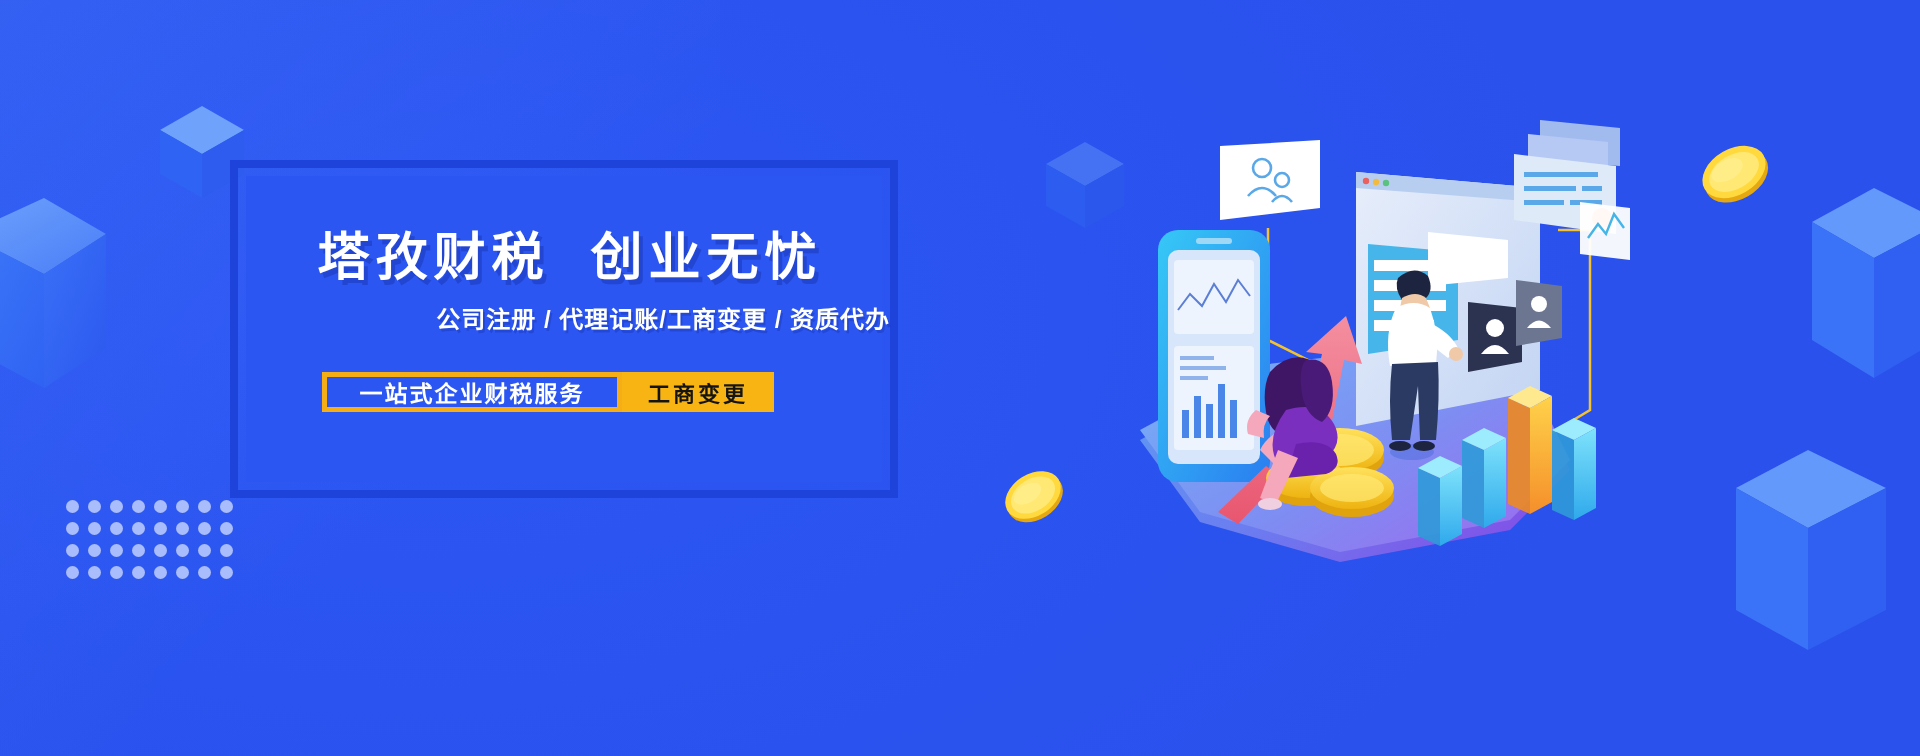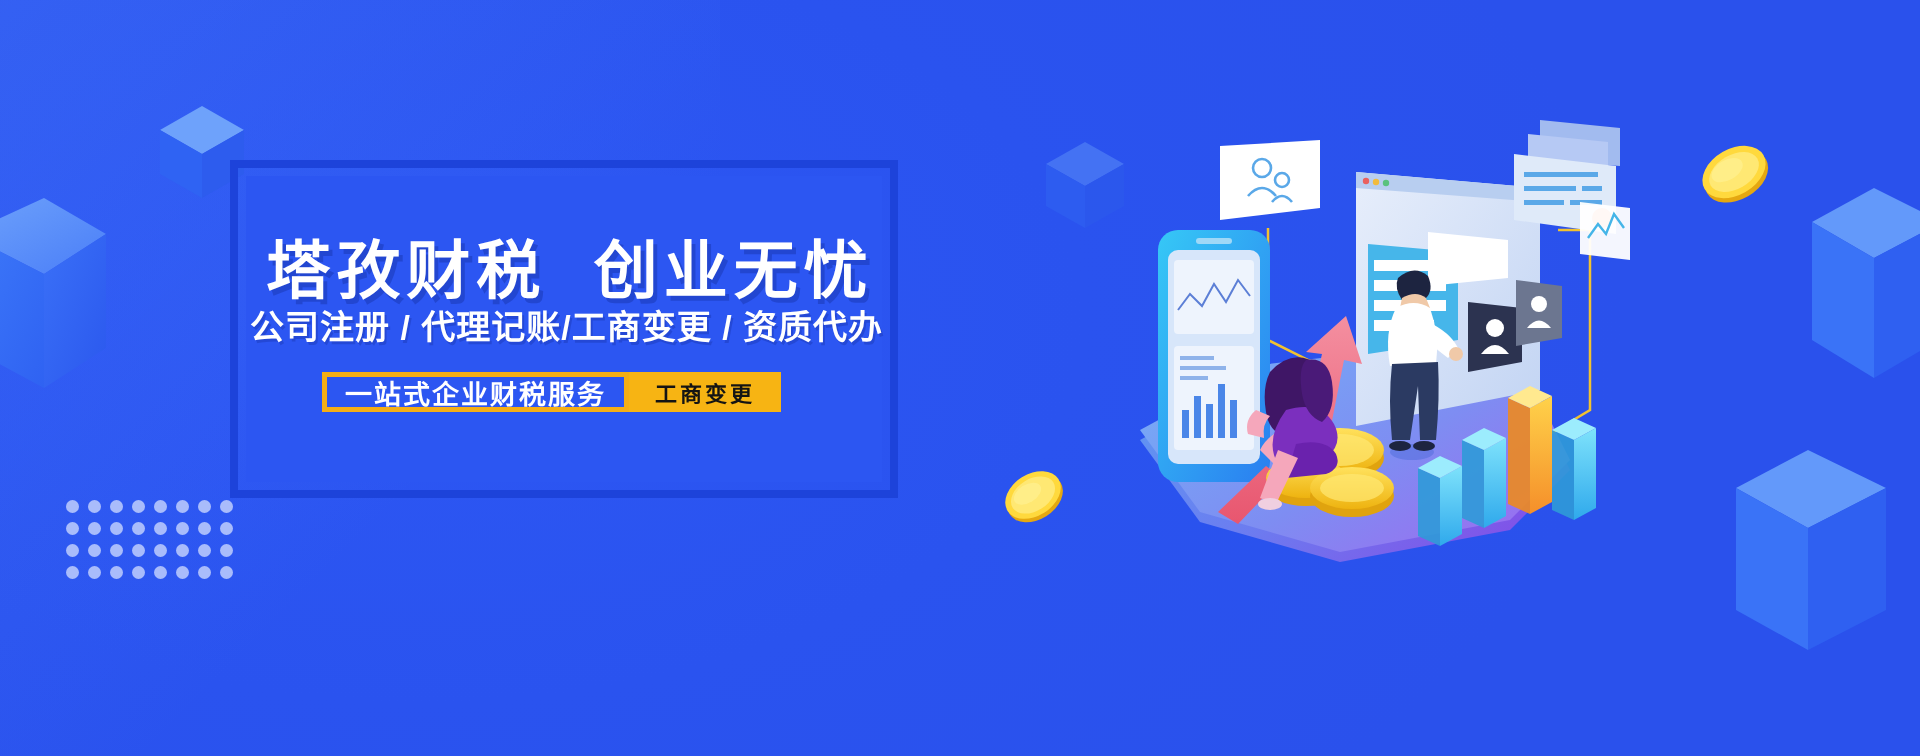--- a/index.html
+++ b/index.html
@@ -82,37 +82,37 @@
   }
 
   
   #headline {
     position: absolute;
     left: 250px;
     top: 196px;
     width: 640px;
     text-align: center;
     color: #ffffff;
-    font-size: 64px;
+    font-size: 52px;
     font-weight: 700;
     letter-spacing: 6px;
     line-height: 1.0;
     white-space: pre;
     text-shadow: 4px 5px 0 rgba(20,48,160,0.40);
   }
 
   
   #subtitle {
     position: absolute;
     left: 250px;
     top: 300px;
     width: 640px;
-    text-align: left;
+    text-align: right;
     color: #ffffff;
-    font-size: 34px;
+    font-size: 24px;
     font-weight: 700;
     letter-spacing: 1px;
     white-space: nowrap;
     text-shadow: 2px 3px 0 rgba(20,48,160,0.34);
   }
 
   
   #cta-row {
     position: absolute;
     left: 322px;
@@ -124,21 +124,21 @@
   #tagline-pill {
     display: flex;
     align-items: center;
     justify-content: center;
     min-width: 300px;
     padding: 0 18px;
     background: #2c56f2;
     border: 5px solid #f5ae15;
     box-sizing: border-box;
     color: #ffffff;
-    font-size: 27px;
+    font-size: 23px;
     font-weight: 700;
     letter-spacing: 2px;
     white-space: nowrap;
   }
   #consult-button {
     display: flex;
     align-items: center;
     justify-content: center;
     min-width: 152px;
     padding: 0 16px;

